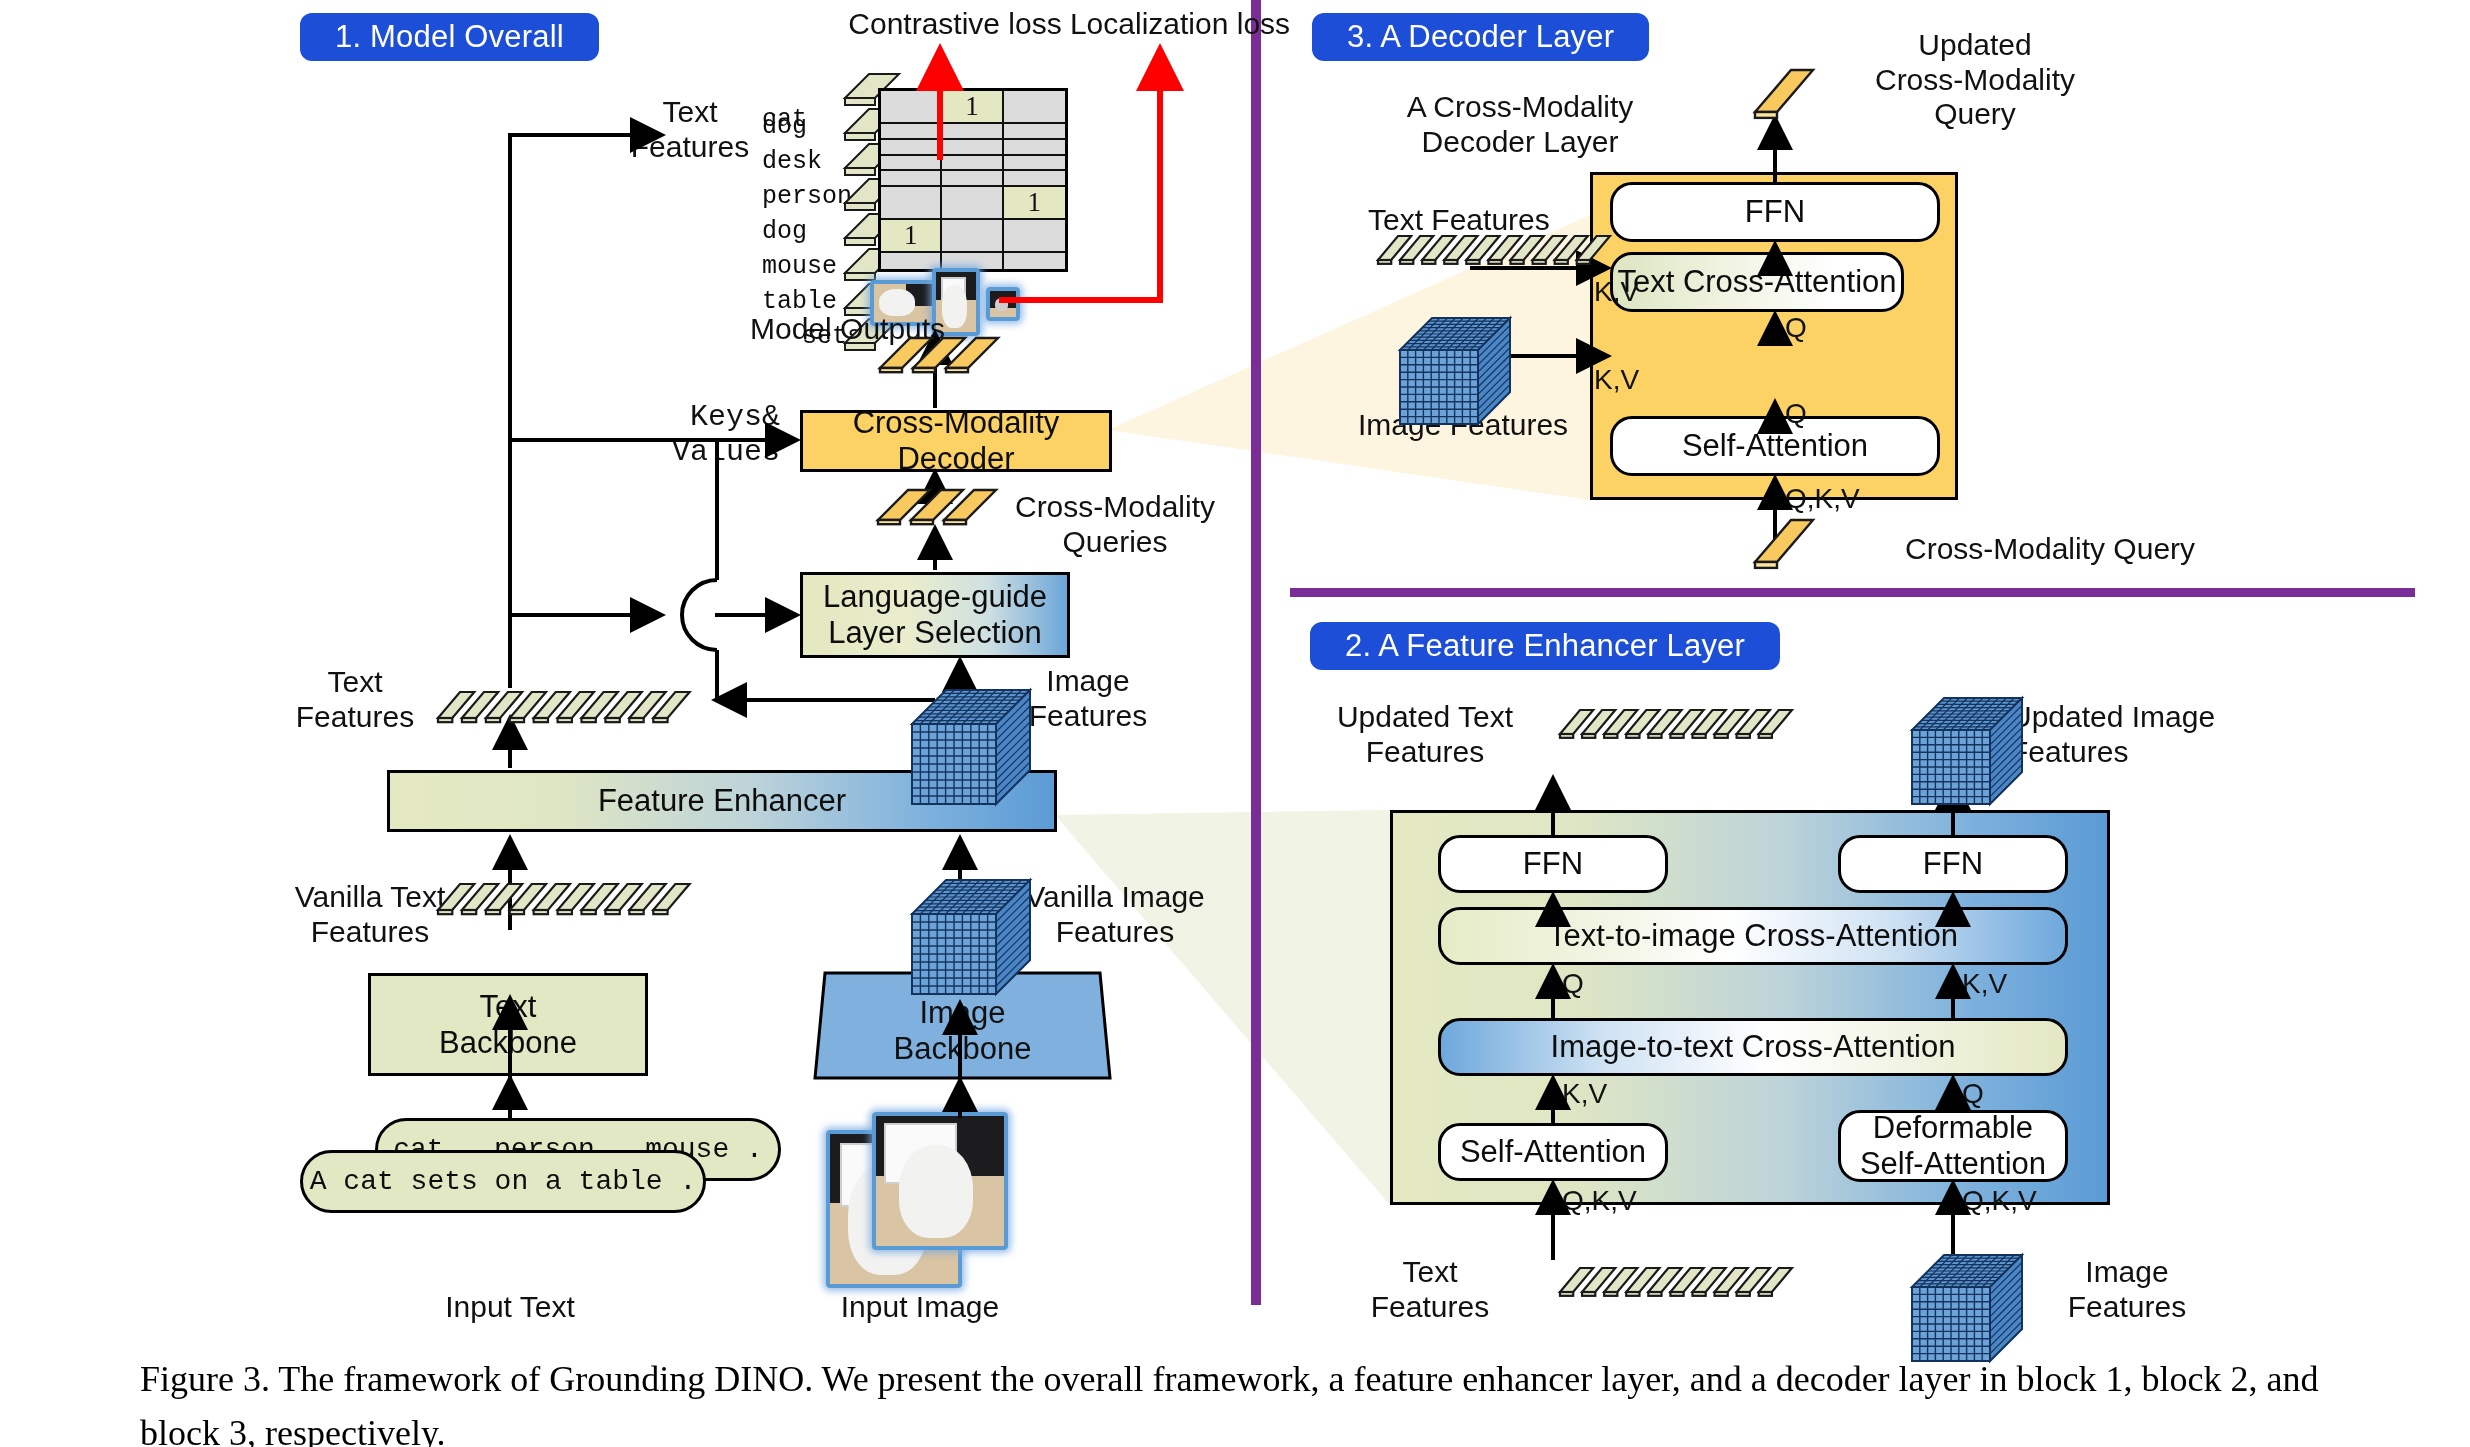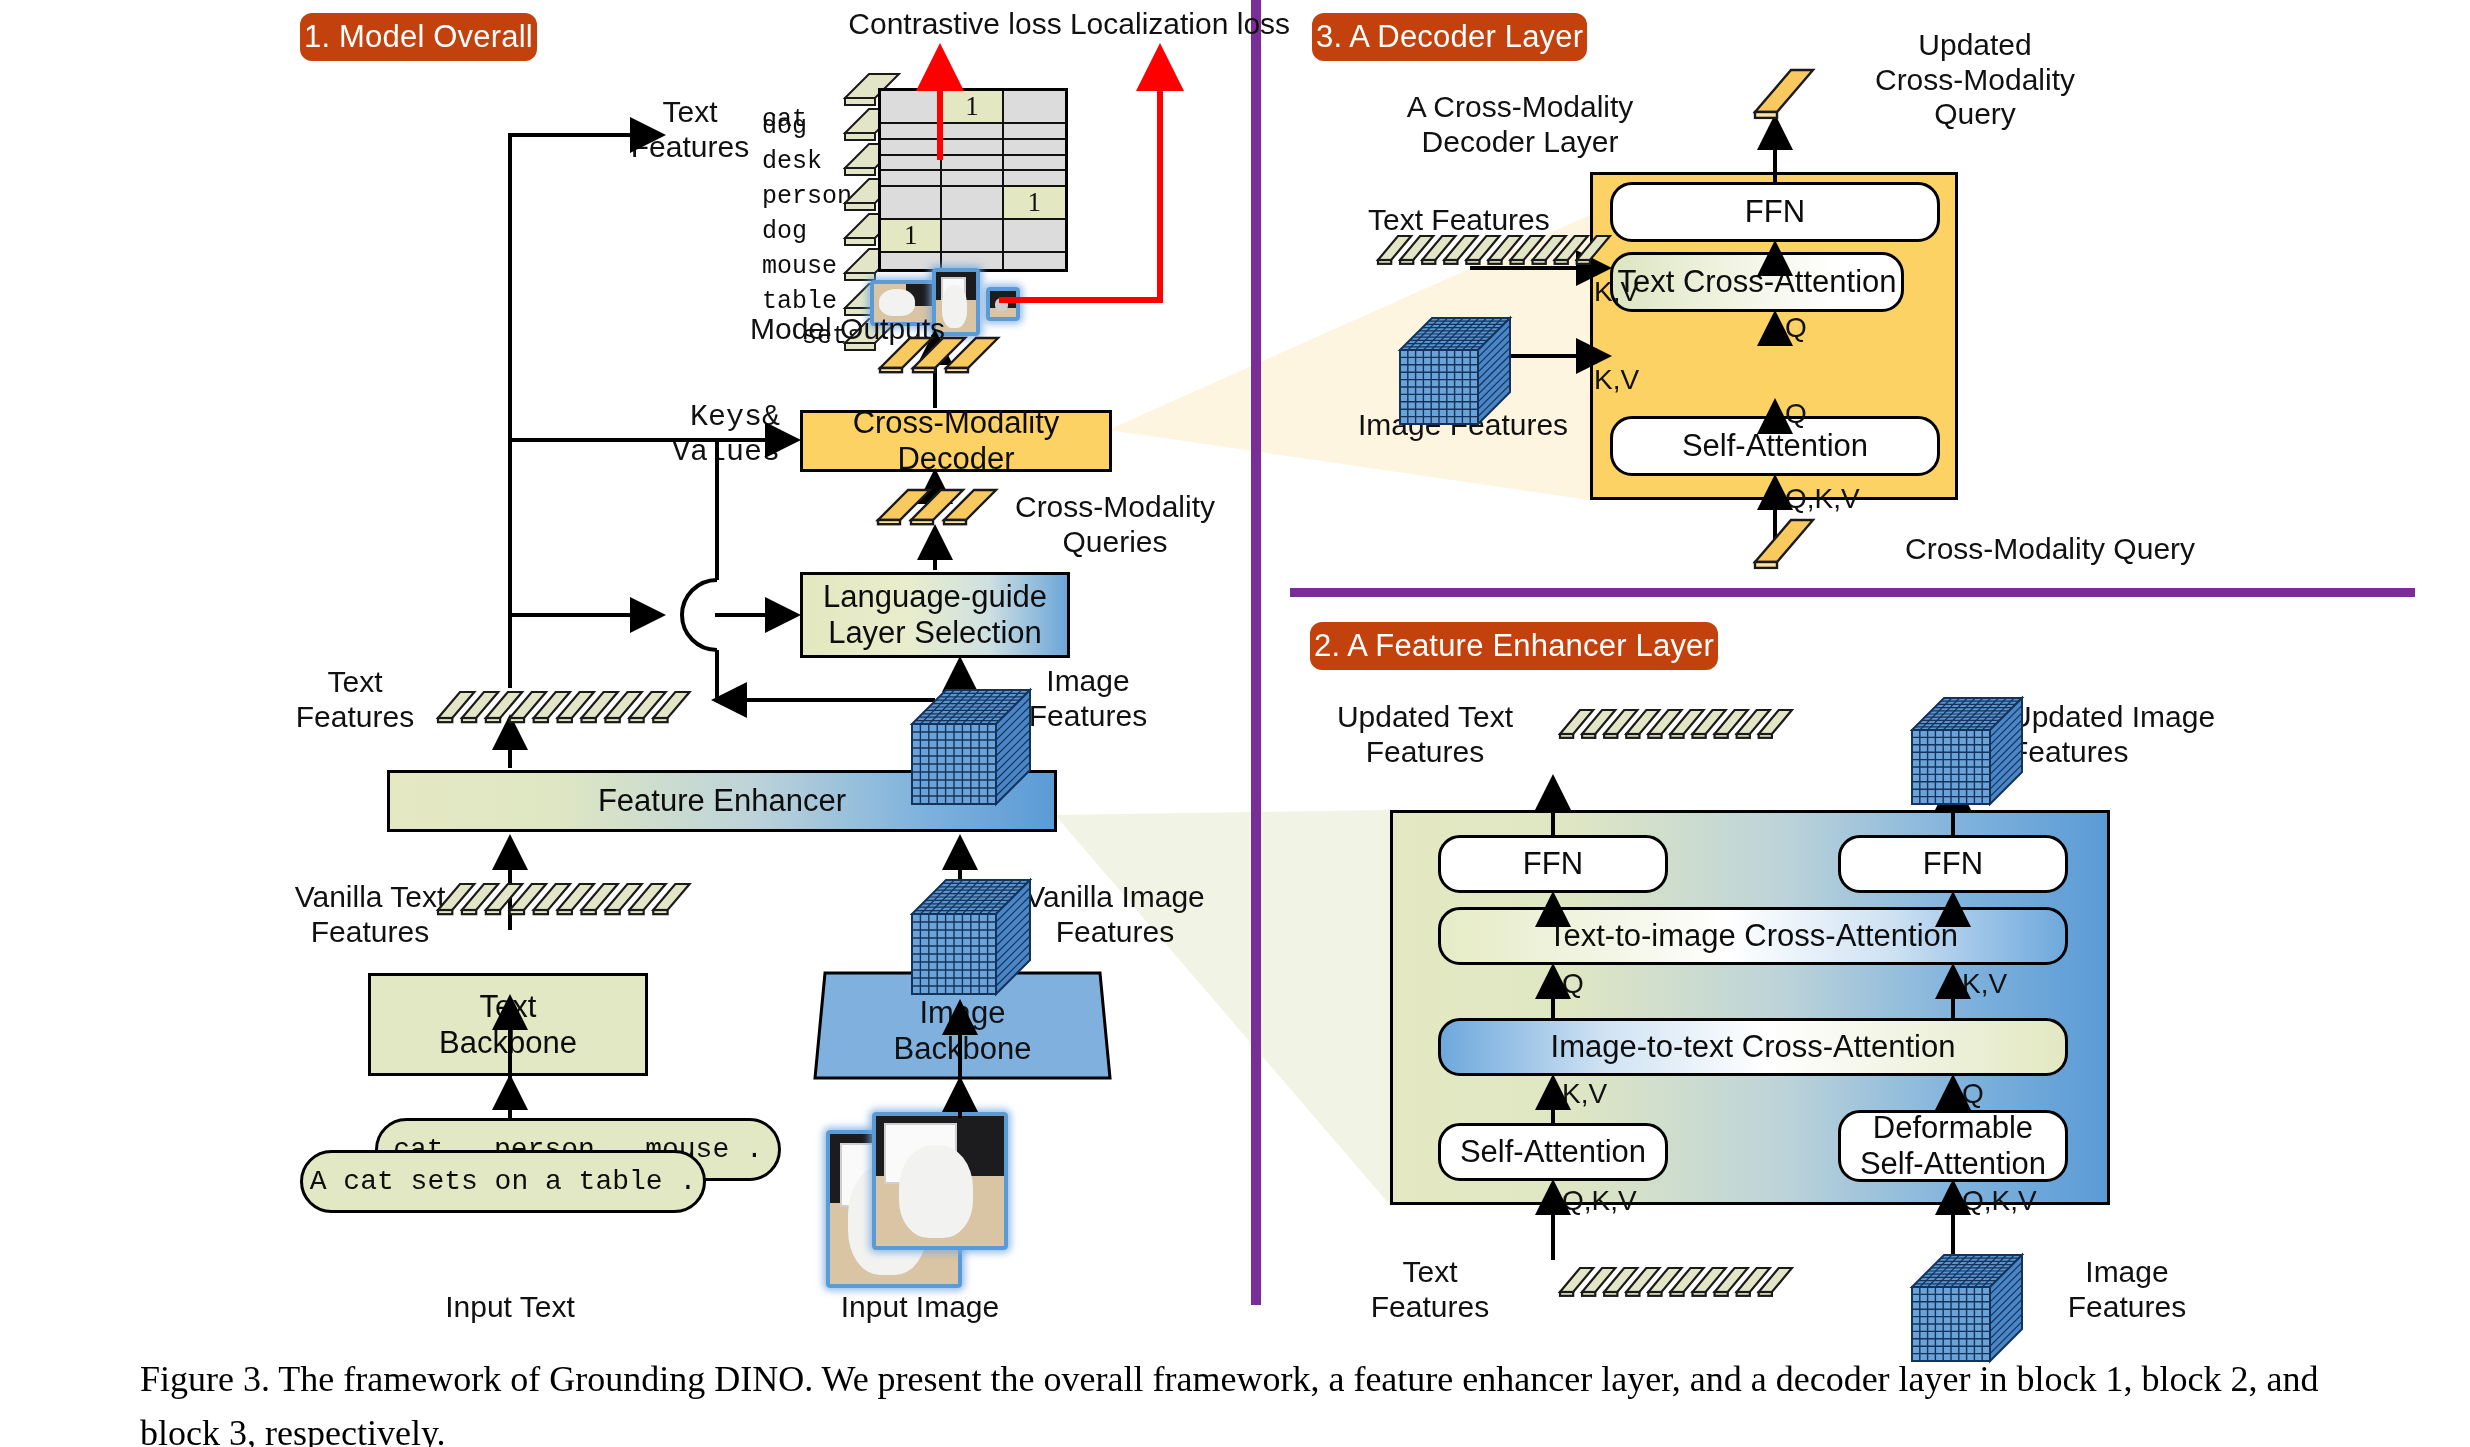--- a/index.html
+++ b/index.html
@@ -5,23 +5,23 @@
   html,body{margin:0;padding:0;background:#ffffff;}
   body{width:2470px;height:1447px;position:relative;overflow:hidden;
        font-family:"Liberation Sans", sans-serif;color:#0d0d0d;}
   .fig{position:absolute;left:0;top:0;width:2470px;height:1447px;}
   
   .lbl{position:absolute;font-size:30px;line-height:1.15;color:#111;white-space:pre;}
   .lbl.c{text-align:center;}
   .lbl.r{text-align:right;}
   .mono{font-family:"Liberation Mono", monospace;font-size:25px;letter-spacing:0px;}
   
-  .chip{position:absolute;background:#c2410c;color:#fff;border-radius:12px;
+  .chip{position:absolute;background:#1d4ed8;color:#fff;border-radius:12px;
         font-size:31px;font-weight:400;display:flex;align-items:center;
-        padding:0 4px;letter-spacing:.2px;}
+        padding:0 35px;letter-spacing:.2px;}
   .vrule{position:absolute;background:#7b2d97;}
   
   .box{position:absolute;border:3px solid #000;box-sizing:border-box;
        display:flex;align-items:center;justify-content:center;text-align:center;
        font-size:31px;line-height:1.15;}
   .rbox{border-radius:22px;}
   .gr-green{background:linear-gradient(90deg,#e3e8c0 0%,#e9edcc 40%,#cfe0e2 70%,#6ca6d9 100%);}
   .gr-enh{background:linear-gradient(90deg,#e4e9c2 0%,#dfe6c3 25%,#bcd3d9 55%,#7fb2dd 80%,#5b9bd5 100%);}
   .gr-t2i{background:linear-gradient(90deg,#e6ebc6 0%,#f3f6e6 28%,#ffffff 46%,#cfe2f3 72%,#6ea8dc 100%);}
   .gr-i2t{background:linear-gradient(90deg,#6ea8dc 0%,#cfe2f3 26%,#ffffff 52%,#f1f4e3 74%,#e3e8c2 100%);}

